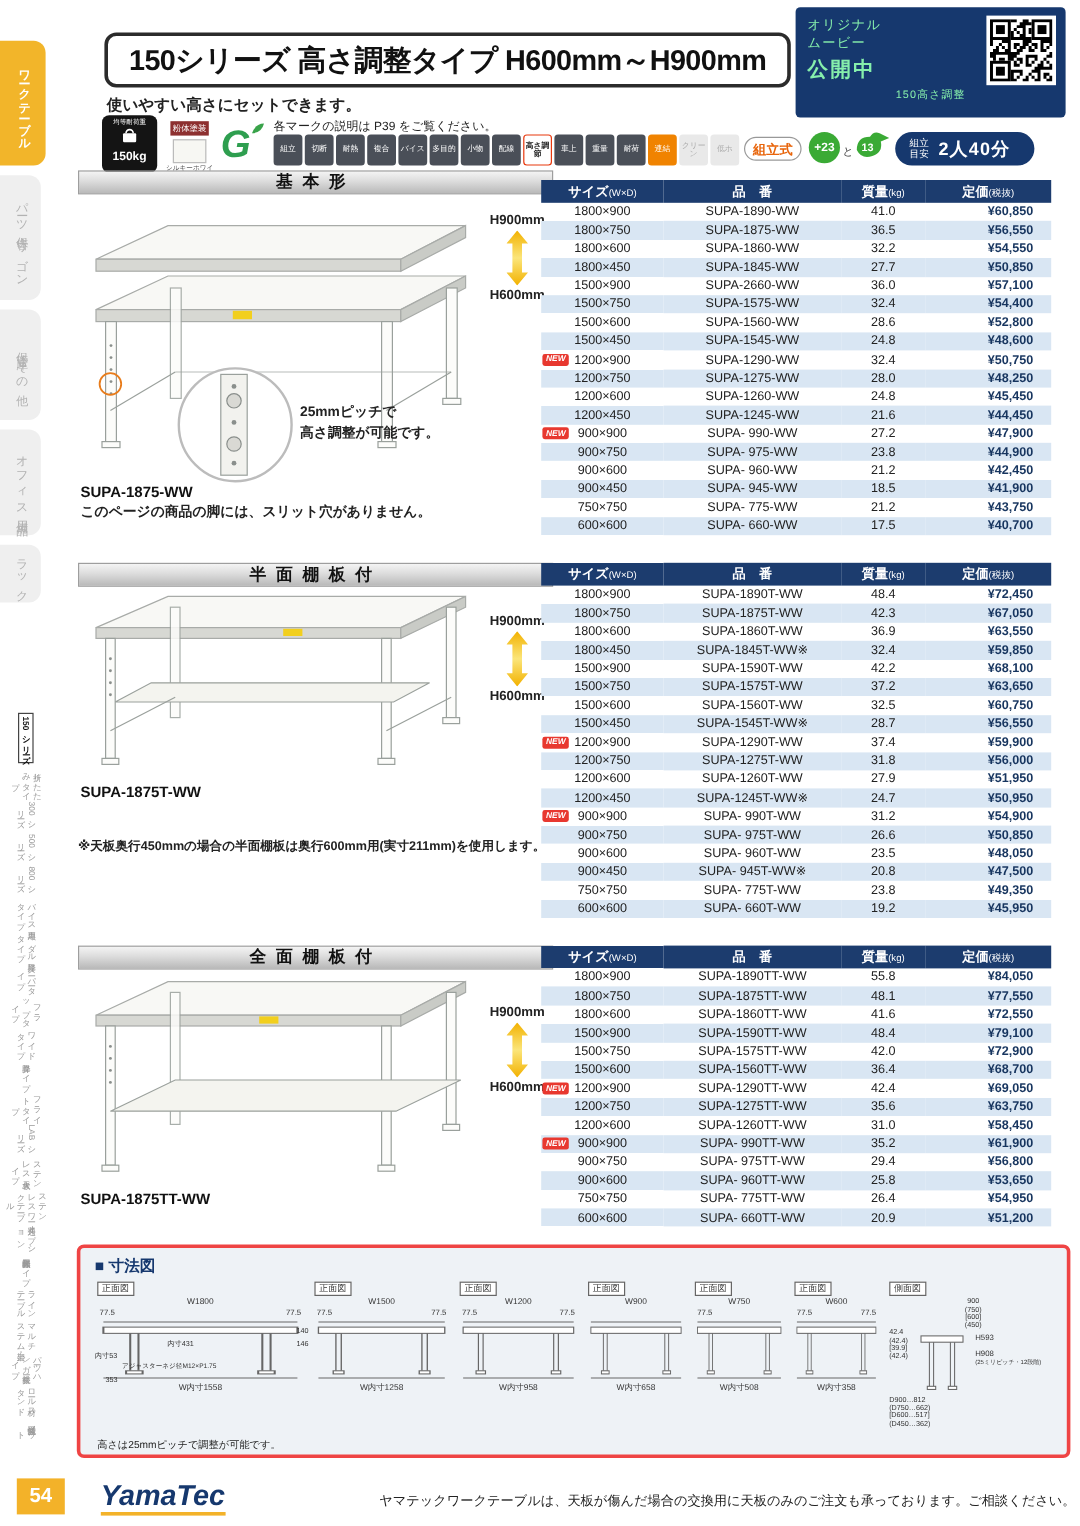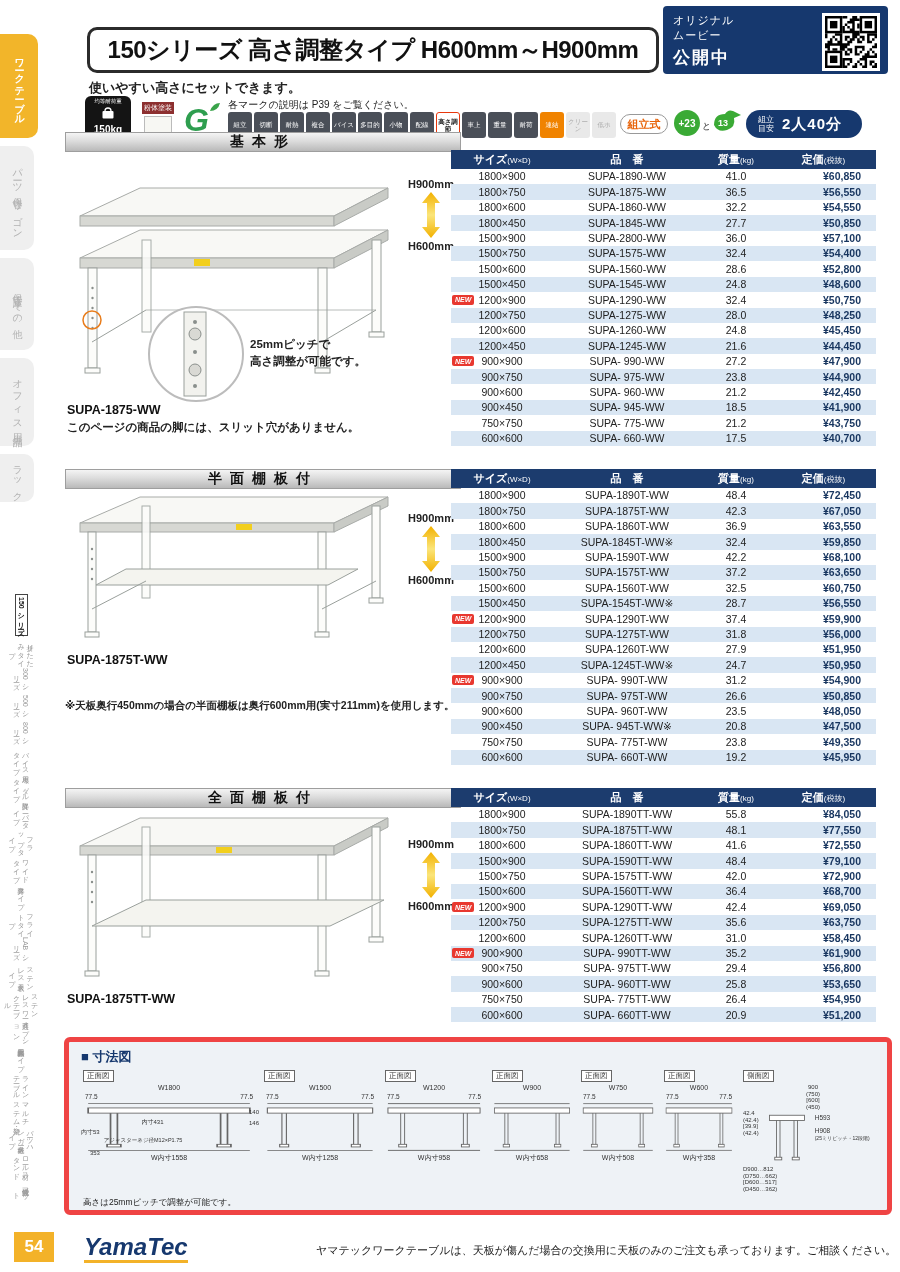--- a/index.html
+++ b/index.html
@@ -14,21 +14,21 @@
   .cat-tab.active { background:#f2b52a; color:#fff; font-weight:bold; width:38px; }
   .series { position:absolute; left:1px; top:594px; width:40px; display:flex; flex-direction:column; gap:3px; align-items:center; }
   .series-item { writing-mode:vertical-rl; font-size:7px; line-height:9px; color:#9a9a9a; height:24px; text-align:center; }
   .series-item.active { background:#fff; border:1px solid #444; color:#111; font-weight:bold; height:42px; padding:2px 1px; }
   .page-num { position:absolute; left:14px; top:1232px; width:40px; height:30px; background:#f3b229; color:#fff;
               font-size:17px; font-weight:bold; display:flex; align-items:center; justify-content:center; }
 
   
   .title-box { left:87px; top:27px; width:572px; height:46px; border:3px solid #2b2b2b; border-radius:10px; background:#fff;
                display:flex; align-items:center; justify-content:center; font-size:24px; font-weight:bold; color:#111; letter-spacing:-0.5px; }
-  .movie-box { left:663px; top:6px; width:225px; height:68px; background:#16386e; border-radius:4px; color:#ffffff; }
+  .movie-box { left:663px; top:6px; width:225px; height:92px; background:#16386e; border-radius:4px; color:#86efac; }
   .movie-inner { display:flex; padding:7px 8px 2px 10px; gap:8px; }
   .movie-lines { flex:1; }
   .mv1,.mv2 { font-size:11px; letter-spacing:1px; }
   .mv3 { font-size:17px; font-weight:bold; margin-top:3px; letter-spacing:2px; }
   .qr-wrap { width:58px; height:58px; background:#fff; padding:3px; }
   .movie-cap { text-align:center; font-size:9px; letter-spacing:1px; margin-top:0px; }
   .subtitle { left:89px; top:79px; font-size:13px; font-weight:bold; }
 
   
   .load-badge { left:85px; top:96px; width:46px; height:48px; background:#141414; border-radius:6px; color:#fff; text-align:center; padding-top:2px; }
@@ -81,21 +81,21 @@
   .data-table tbody tr:nth-child(even) td { background:#d9e6f3; }
   .c-size  { width:102px; position:relative; }
   .c-code  { width:148px; }
   .c-kg    { width:70px; }
   .c-price { width:105px; text-align:right !important; padding-right:15px !important; color:#17355f; font-weight:bold; }
   .new-badge { position:absolute; left:1px; top:50%; transform:translateY(-50%); background:#e8382f; color:#fff;
                font-size:7px; font-weight:bold; font-style:italic; padding:1.5px 3px; border-radius:2px; }
 
   
   .dims { position:absolute; left:64px; top:1037px; width:828px; height:178px; background:#eef2f6;
-          border:5px solid #ef4444; border-radius:6px; }
+          border:3px solid #ef4444; border-radius:6px; }
   .dims-title { position:absolute; left:12px; top:6px; color:#16386e; font-weight:bold; font-size:13px; }
   .dims-row { position:absolute; left:14px; top:28px; display:flex; gap:9px; align-items:flex-start; }
   .dims-note { position:absolute; left:14px; bottom:1px; font-size:8.5px; }
   .dim-view { position:relative; font-size:7px; color:#333; }
   .dim-head { display:inline-block; border:1px solid #666; background:#fff; padding:0 3px; font-size:7.5px; margin-bottom:2px; }
   .dim-w { text-align:center; font-size:7px; height:9px; }
   .dim-sides { display:flex; justify-content:space-between; font-size:6.5px; height:8px; padding:0 2px; }
   .dim-svg { width:100%; height:52px; display:block; }
   .dim-svg line { stroke:#666; stroke-width:1; }
   .dim-svg rect { stroke:#666; fill:#fff; }
@@ -244,21 +244,21 @@
     <path d="M3 18 Q3 7 14 7 Q17 2 22 4 L30 8 L23 11 Q25 20 16 23 Q7 26 3 18 Z" fill="#3aaa35"></path>
     <text x="12" y="19" font-size="9" font-weight="bold" fill="#fff" text-anchor="middle" id="bird-value">13</text>
   </svg>
 </div>
 <div class="abs time-pill">
   <div class="time-label">組立
 目安</div>
   <div class="time-value">2人40分</div>
 </div>
 
-<div class="sec-bar" style="top:132px;">基本形</div>
+<div class="sec-bar" style="top:142px;">基本形</div>
 
 <svg class="illus" style="left:66px; top:170px;" width="330" height="228" viewBox="0 0 330 228">
   <g fill="#f8f8f5" stroke="#a8aba8">
     <polygon points="14,46 268,46 322,18 74,18"></polygon>
     <rect x="14" y="46" width="254" height="10" fill="#d7d8d3"></rect>
     <polygon points="268,46 322,18 322,28 268,56" fill="#c9cbc6"></polygon>
   </g>
   <g fill="#f8f8f5" stroke="#a8aba8">
     <polygon points="14,88 268,88 322,60 74,60"></polygon>
     <rect x="14" y="88" width="254" height="10" fill="#d7d8d3"></rect>
@@ -351,21 +351,21 @@
     <td class="c-price">¥54,550</td>
   </tr>
       <tr>
     <td class="c-size"><span class="size-text">1800×450</span></td>
     <td class="c-code">SUPA-1845-WW</td>
     <td class="c-kg">27.7</td>
     <td class="c-price">¥50,850</td>
   </tr>
       <tr>
     <td class="c-size"><span class="size-text">1500×900</span></td>
-    <td class="c-code">SUPA-2800-WW</td>
+    <td class="c-code">SUPA-2660-WW</td>
     <td class="c-kg">36.0</td>
     <td class="c-price">¥57,100</td>
   </tr>
       <tr>
     <td class="c-size"><span class="size-text">1500×750</span></td>
     <td class="c-code">SUPA-1575-WW</td>
     <td class="c-kg">32.4</td>
     <td class="c-price">¥54,400</td>
   </tr>
       <tr>

